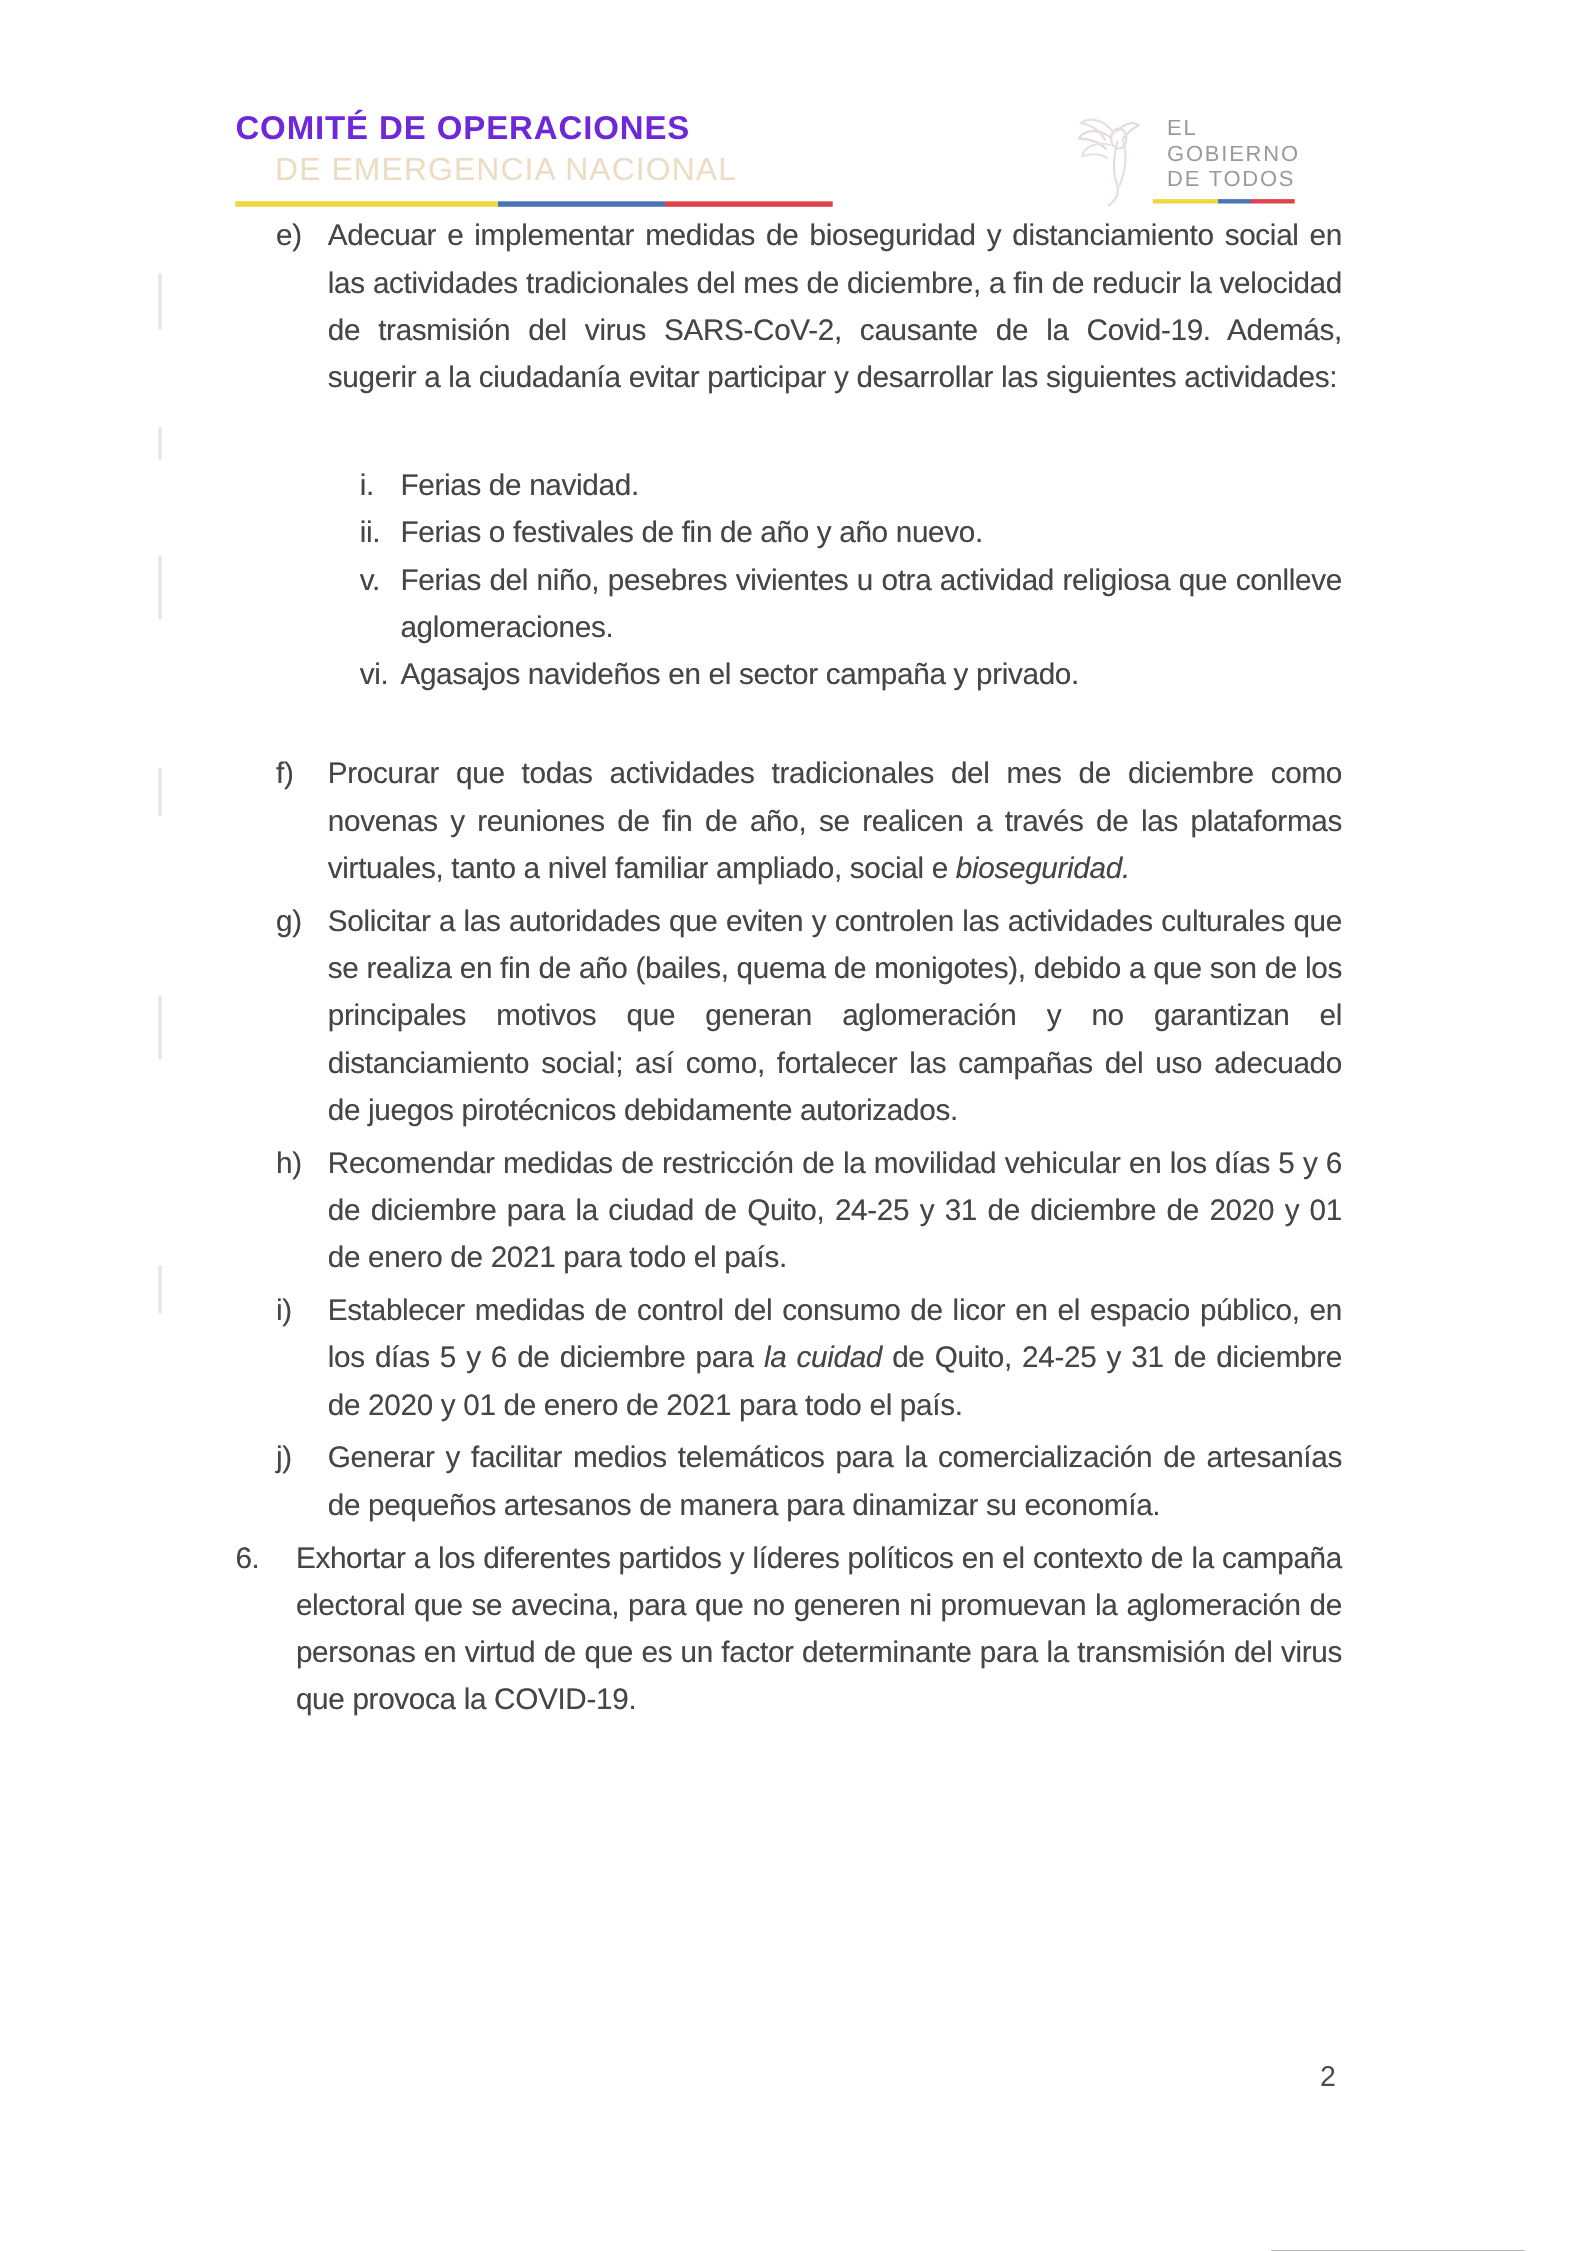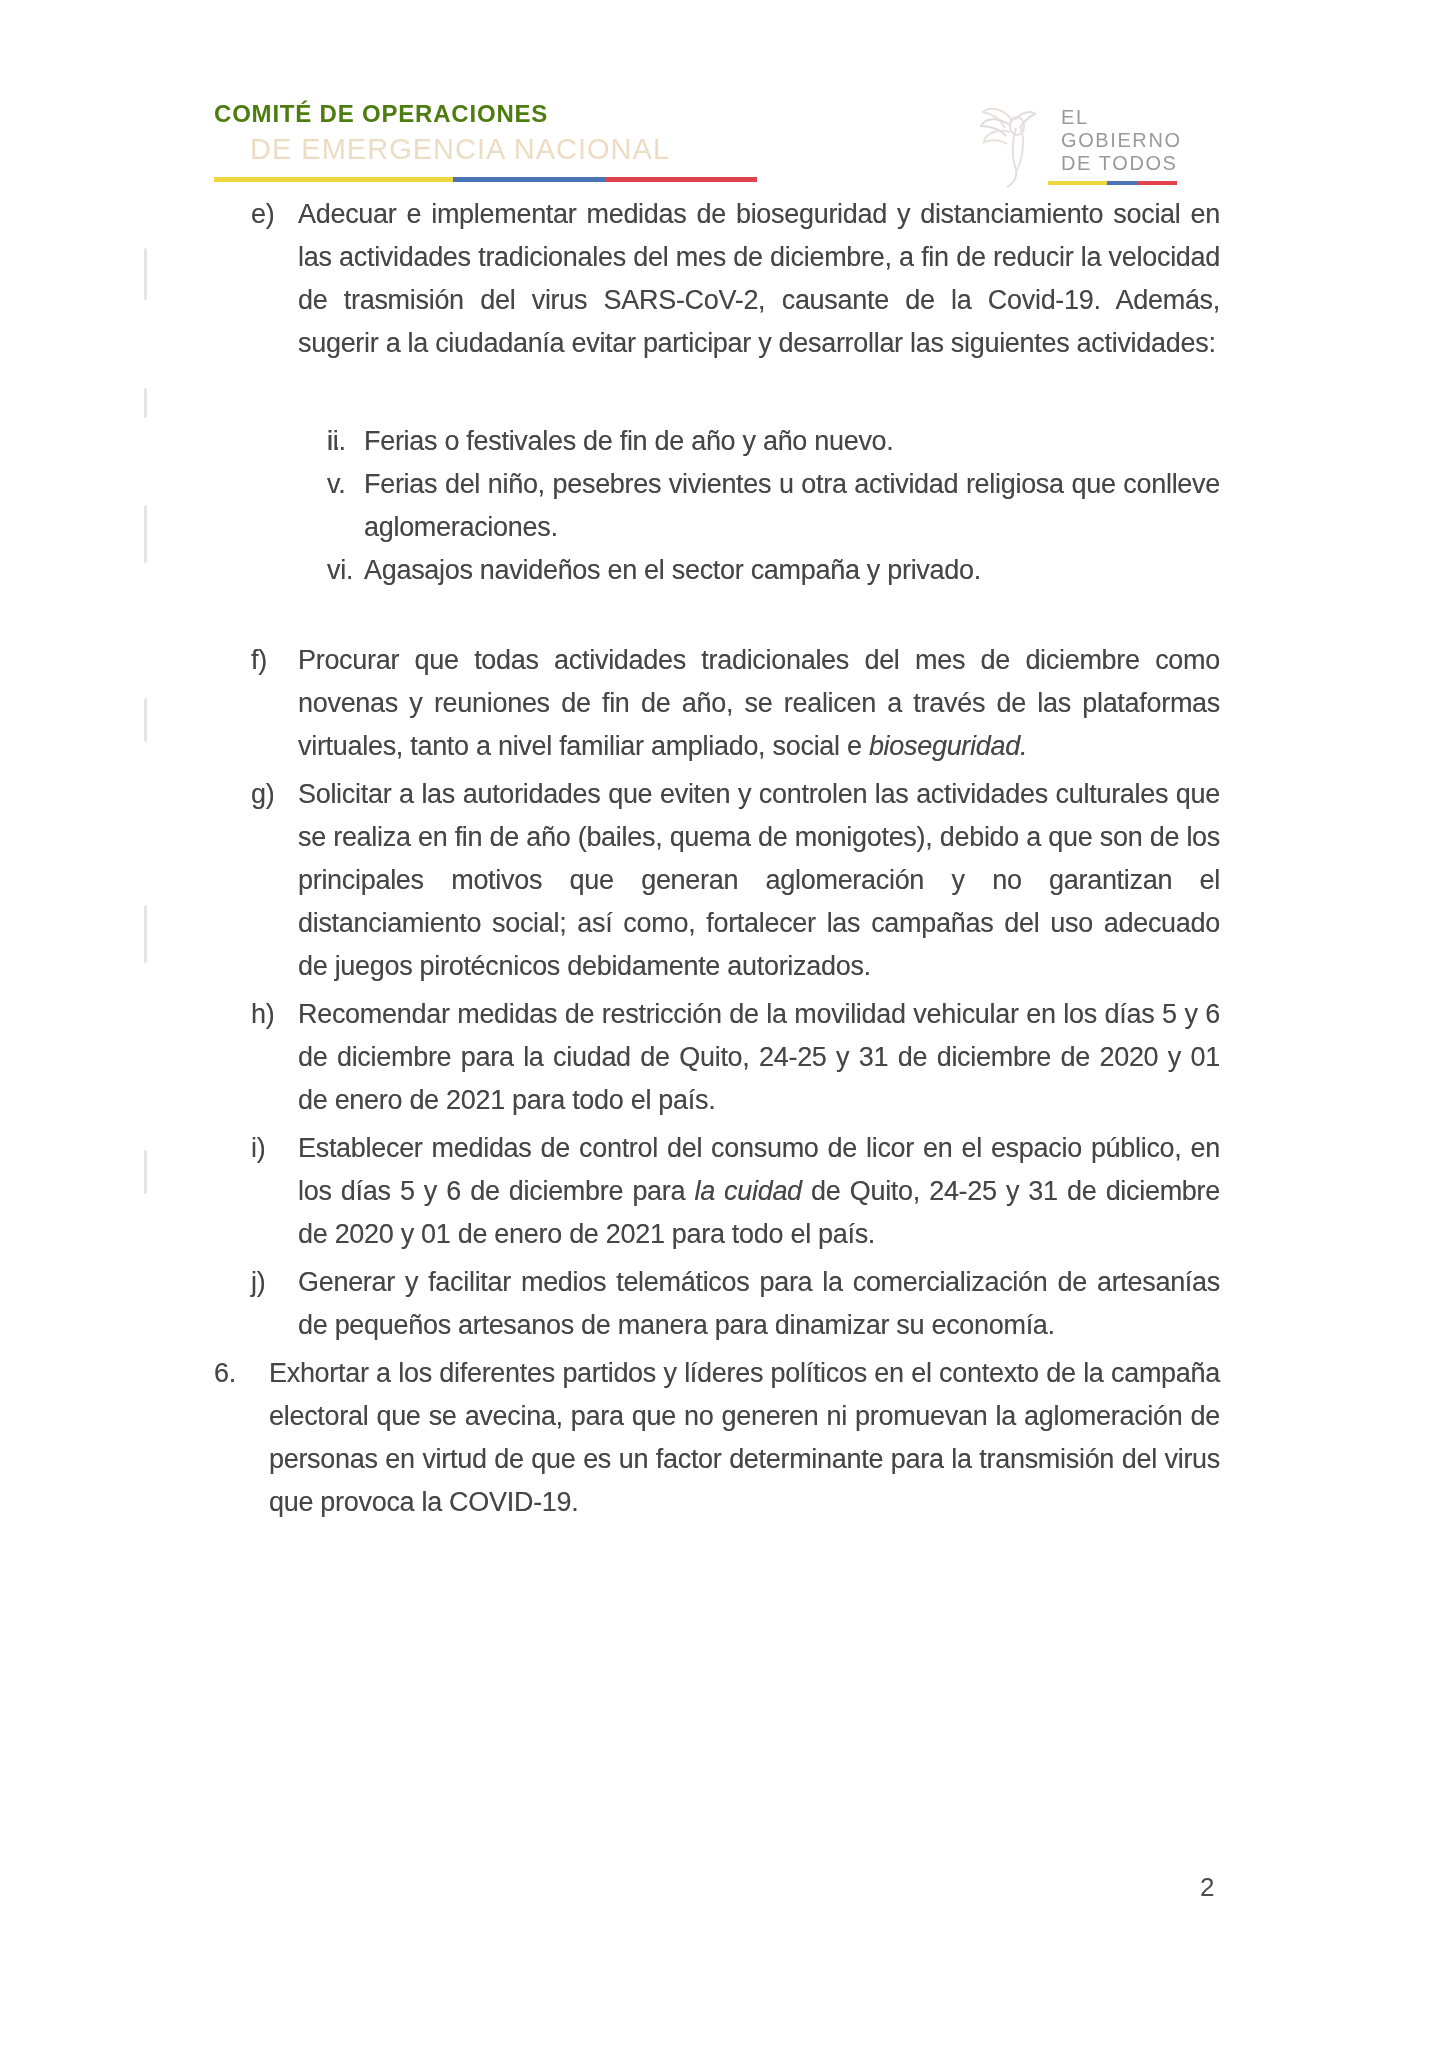--- a/index.html
+++ b/index.html
@@ -15,24 +15,24 @@
   }
 
   
   .header-left {
     position: absolute;
     left: 214px;
     top: 100px;
     width: 560px;
   }
   .org-line1 {
-    font-size: 24px;
+    font-size: 30px;
     font-weight: bold;
     letter-spacing: 0.8px;
-    color: #4d7c0f;
+    color: #6d28d9;
     white-space: nowrap;
   }
   .org-line2 {
     margin-top: 5px;
     font-size: 29px;
     font-weight: normal;
     letter-spacing: 1px;
     color: #ecdcc3;
     white-space: nowrap;
     margin-left: 36px;
@@ -173,20 +173,21 @@
   <div class="doc-body">
 
     <div class="item item-letter first-para">
       <span class="marker">e)</span>
       <div class="txt">Adecuar e implementar medidas de bioseguridad y distanciamiento social en las actividades tradicionales del mes de diciembre, a fin de reducir la velocidad de trasmisión del virus SARS-CoV-2, causante de la Covid-19. Además, sugerir a la ciudadanía evitar participar y desarrollar las siguientes actividades:</div>
     </div>
 
     <div class="roman-list">
       <div class="item item-roman">
         <span class="marker">i.</span>
+        <div class="txt">Ferias de navidad.</div>
       </div>
       <div class="item item-roman">
         <span class="marker">ii.</span>
         <div class="txt">Ferias o festivales de fin de año y año nuevo.</div>
       </div>
       <div class="item item-roman">
         <span class="marker">v.</span>
         <div class="txt">Ferias del niño, pesebres vivientes u otra actividad religiosa que conlleve aglomeraciones.</div>
       </div>
       <div class="item item-roman">

